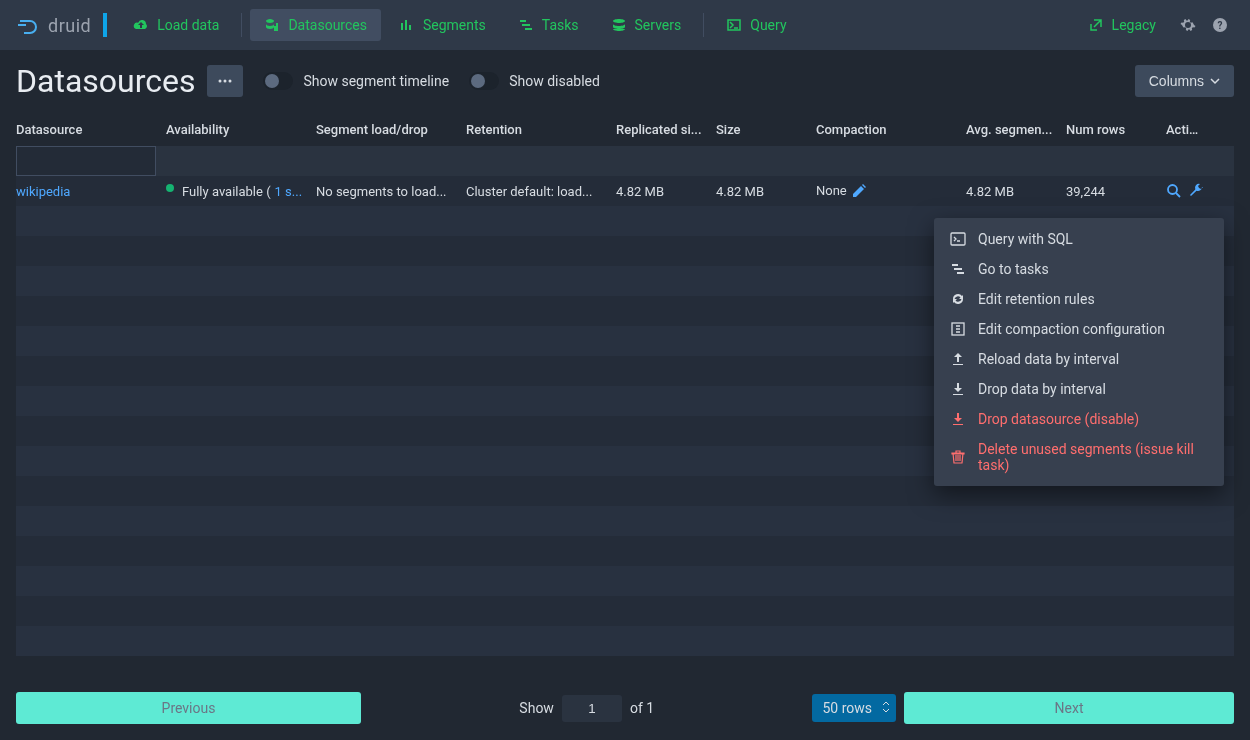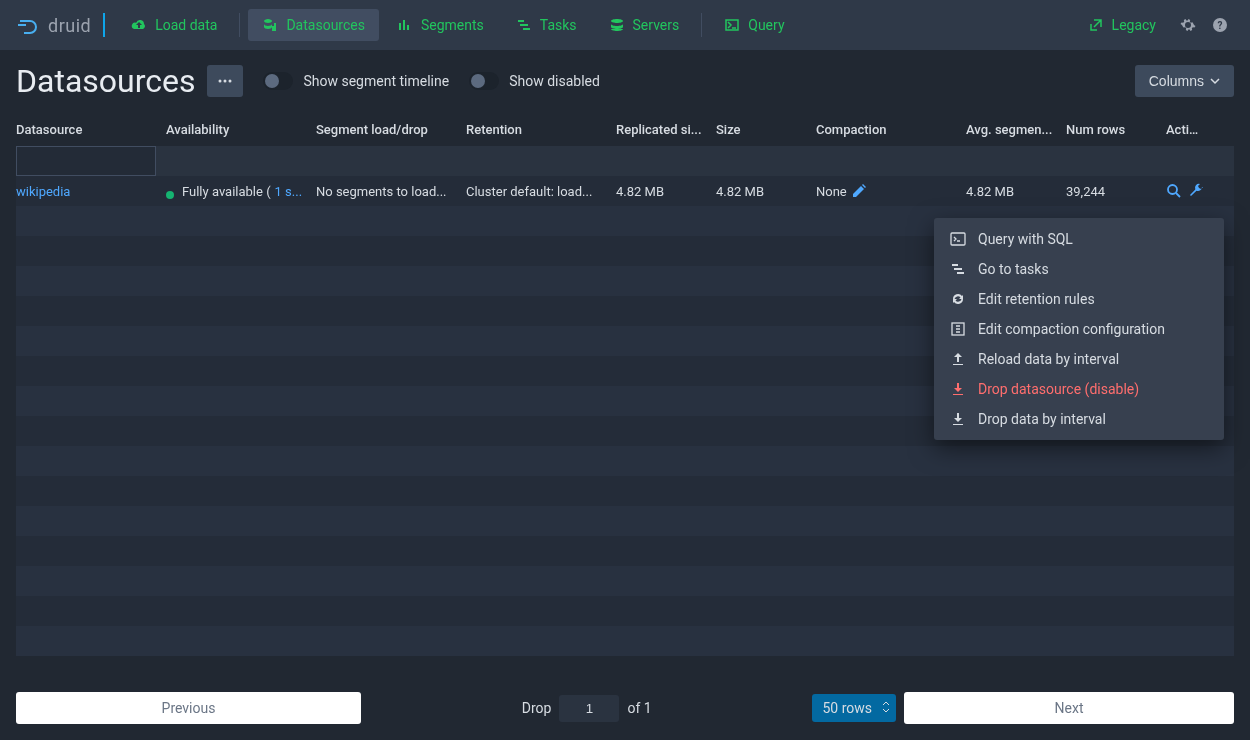--- a/index.html
+++ b/index.html
@@ -22,21 +22,21 @@
 }
 .logo {
   display: flex;
   align-items: center;
   gap: 8px;
   color: #9ca3af;
   font-size: 18px;
   letter-spacing: 0.5px;
   margin-right: 8px;
   padding-right: 12px;
-  border-right: 2px solid #0ea5e9;
+  border-right: 4px solid #0ea5e9;
 }
 .logo svg { width: 24px; height: 24px; }
 .nav-item {
   display: flex;
   align-items: center;
   gap: 8px;
   padding: 8px 14px;
   border-radius: 3px;
   cursor: pointer;
   color: #22c55e;
@@ -107,39 +107,39 @@
 }
 .table-body { }
 .table-row {
   height: 30px;
   font-size: 13px;
 }
 .table-row:nth-child(odd) { background: #242c39; }
 .table-row:nth-child(even) { background: #283140; }
 .td {
   white-space: nowrap; overflow: hidden; text-overflow: ellipsis; padding-right: 0;
-  display: flex; align-items: flex-end; gap: 4px;
+  display: flex; align-items: flex-start; gap: 4px;
 }
 .td .link { color: #4fa8ff; cursor: pointer; }
 .dot-green { width: 8px; height: 8px; border-radius: 50%; background: #15b371; display: inline-block; margin-right: 4px; flex-shrink: 0;}
 .edit-icon { color: #4fa8ff; cursor: pointer; }
 .actions-cell { display: flex; gap: 6px; justify-content: flex-start; }
 .action-icon { color: #4fa8ff; cursor: pointer; }
 .td.num { }
 
 .pagination {
   display: flex;
   align-items: center;
   padding: 10px 16px;
   gap: 8px;
   background: #212832;
 }
 .pg-btn {
   flex: 0 0 345px;
-  background: #ffffff;
+  background: #5eead4;
   color: #6b7686;
   padding: 8px;
   text-align: center;
   border-radius: 3px;
   cursor: pointer;
 }
 .pg-center { flex: 1; display: flex; justify-content: center; align-items: center; gap: 8px; }
 .pg-input { width: 60px; background: #2a3340; border: none; color: #d7dce2; padding: 6px; text-align: center; border-radius: 3px; }
 .pg-select {
   background: #0369a1; border: none; color: #d7dce2; padding: 6px 24px 6px 10px; border-radius: 3px;
@@ -499,21 +499,21 @@
         <div></div>
         <div></div>
         <div></div>
       </div>
   </div>
 </div>
 
 <div class="pagination">
   <div class="pg-btn">Previous</div>
   <div class="pg-center">
-    <span>Drop</span>
+    <span>Show</span>
     <input class="pg-input" value="1" style="">
     <span>of 1</span>
   </div>
   <div class="pg-select">
     <span>50 rows</span>
     <svg style="width:8px;height:12px;position:absolute;right:6px;top:7px" viewBox="0 0 8 12">
         <path d="M1 4l3-3 3 3M1 8l3 3 3-3" fill="none" stroke="currentColor"></path>
       </svg>
   </div>
   <div class="pg-btn" style="flex:0 0 330px">Next</div>
@@ -545,25 +545,31 @@
         <path d="M6 5h4M6 8h4M6 11h4" stroke="currentColor" stroke-width="1.3"></path>
       </svg>
     <span>Edit compaction configuration</span>
   </div>
   <div class="menu-item">
     <svg class="menu-icon" viewBox="0 0 16 16">
         <path d="M8 2l4 4h-3v5H7V6H4l4-4zM3 13h10v1H3z"></path>
       </svg>
     <span>Reload data by interval</span>
   </div>
+  <div class="menu-item">
+    <svg class="menu-icon" viewBox="0 0 16 16">
+        <path d="M8 11L4 7h3V2h2v5h3l-4 4zM3 13h10v1H3z"></path>
+      </svg>
+    <span>Drop data by interval</span>
+  </div>
   <div class="menu-item danger">
     <svg class="menu-icon" viewBox="0 0 16 16">
         <path d="M8 11L4 7h3V2h2v5h3l-4 4zM3 13h10v1H3z"></path>
       </svg>
     <span>Drop datasource (disable)</span>
   </div>
-  <div class="menu-item">
-    <svg class="menu-icon" viewBox="0 0 16 16">
-        <path d="M8 11L4 7h3V2h2v5h3l-4 4zM3 13h10v1H3z"></path>
-      </svg>
-    <span>Drop data by interval</span>
+  <div class="menu-item danger">
+    <svg class="menu-icon" viewBox="0 0 16 16">
+        <path d="M3 4h10l-1 10H4L3 4zm3-2h4v2H6V2zM2 4h12v1H2z M6 6v6m2-6v6m2-6v6" fill="none" stroke="currentColor" stroke-width="1.2"></path>
+      </svg>
+    <span>Delete unused segments (issue kill task)</span>
   </div>
 </div>
 
 </body></html>

